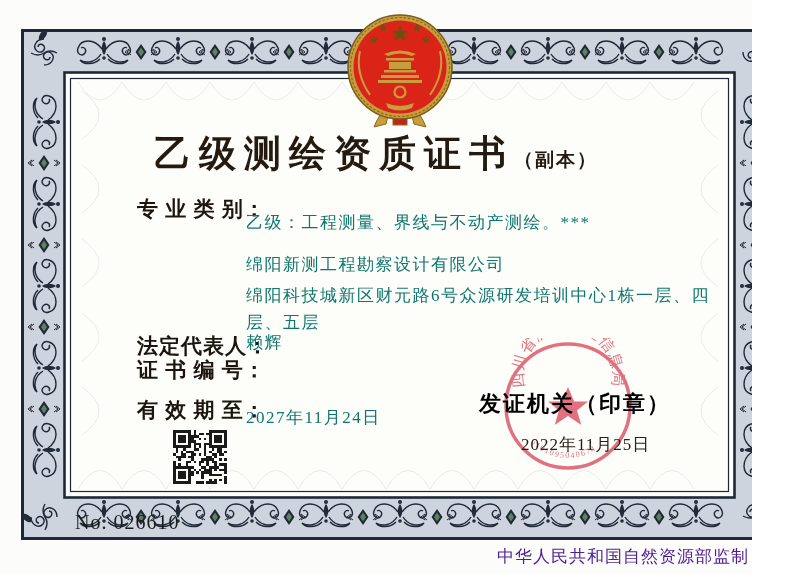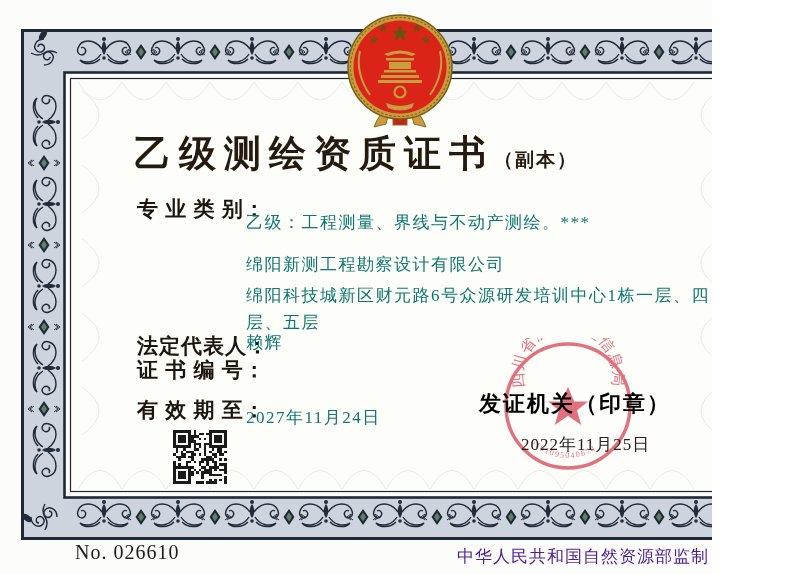--- a/index.html
+++ b/index.html
@@ -1,19 +1,20 @@
 <!DOCTYPE html>
 <html style="--band: #cdd4de; --ink: #1f2836; --paper: #fdfdf9; --title_ink: #241a10; --seal: #d94b5e; --emblem_red: #da2418; --emblem_gold: #c79d3e;"><head>
 <meta charset="utf-8">
 <style>
   html,body{margin:0;padding:0;background:#ffffff;}
   .page{
     position:relative;width:712px;height:574px;overflow:hidden;
     background:#fcfcfa;
     font-family:"Liberation Serif", serif;
+    padding-left:40px;
   }
   svg{display:block;}
   .frame{position:absolute;left:0;top:0;z-index:1;}
   .wm{position:absolute;left:0;top:0;z-index:1;pointer-events:none;}
   .emblem{position:absolute;left:346px;top:11px;z-index:4;}
   .title-row{
     position:absolute;left:0;top:129px;width:100%;text-align:center;z-index:3;
     color:var(--title_ink);white-space:nowrap;
   }
   .title-main{font-size:37px;font-weight:bold;letter-spacing:8px;}
@@ -30,21 +31,21 @@
     position:absolute;left:479px;top:389px;z-index:3;
     font-size:22px;font-weight:bold;color:#000000;letter-spacing:2px;white-space:nowrap;
   }
   .issue-date{
     position:absolute;left:521px;top:433px;z-index:3;
     font-size:17px;color:#262018;letter-spacing:1px;white-space:nowrap;
   }
   .seal{position:absolute;left:493px;top:338px;z-index:2;}
   .qr{position:absolute;left:173px;top:430px;width:54px;height:54px;z-index:2;fill:#1a1a1a;shape-rendering:crispEdges;}
   .serial{
-    position:absolute;left:75px;top:541px;z-index:3;
+    position:absolute;left:75px;top:511px;z-index:3;
     font-size:20px;color:#1c1c1c;letter-spacing:1px;
   }
   .footer-right{
     position:absolute;right:3px;top:545px;z-index:3;
     font-size:17px;font-weight:normal;color:#4c1d95;letter-spacing:1px;white-space:nowrap;
   }
 </style>
 </head>
 <body>
 

